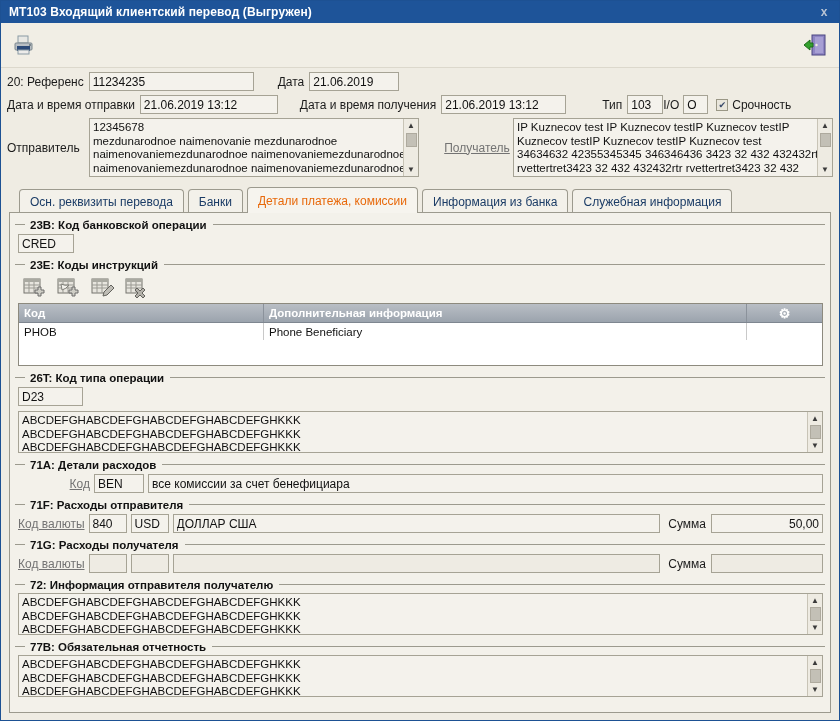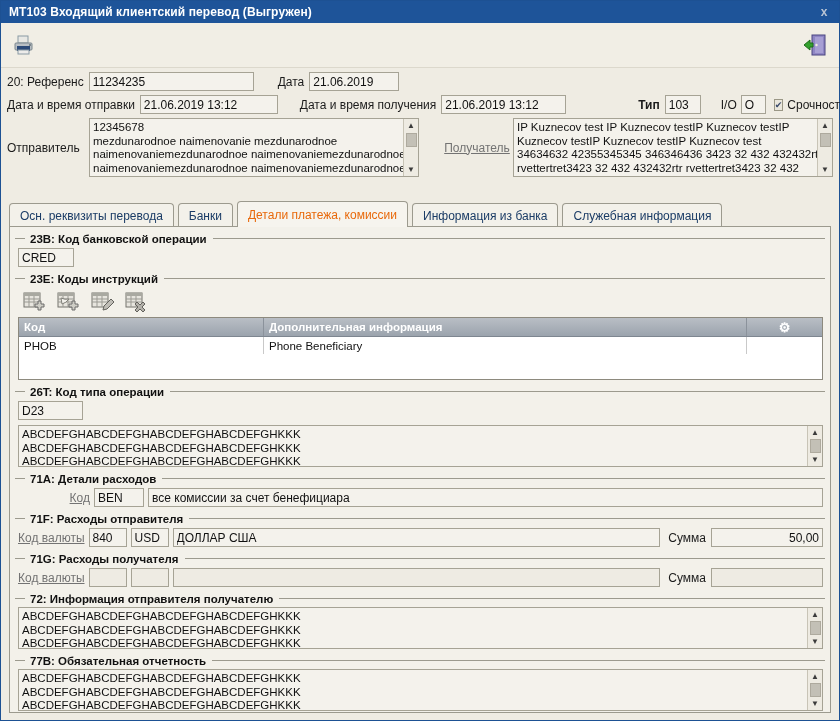--- a/index.html
+++ b/index.html
@@ -94,23 +94,23 @@
     font-size:8px; color:#3b3b3b;
   }
   .sbar .thumb {
     width:11px; height:14px; background:#c3c0b6; border:1px solid #aeaa9e;
     margin:1px 0;
   }
   .sbar .track { flex:1; }
   
   .tabs {
     display:flex; align-items:flex-end;
-    padding:0 8px;
+    padding:0 18px;
     height:26px; min-height:26px;
-    margin-top:20px;
+    margin-top:6px;
   }
   .tab {
     height:24px;
     padding:0 10px;
     display:flex; align-items:center;
     font-size:12px;
     border:1px solid #9c9a8e;
     border-bottom:none;
     border-radius:4px 4px 0 0;
     background:#f3f1ea;
@@ -224,23 +224,23 @@
       <input class="f" style="width: 165px; margin-left: 5px;" value="11234235">
       <span class="lbl" style="margin-left:24px;">Дата</span>
       <input class="f" style="width: 90px; margin-left: 5px;" value="21.06.2019">
     </div>
 
     <div class="row">
       <span class="lbl">Дата и время отправки</span>
       <input class="f" style="width: 138px; margin-left: 5px;" value="21.06.2019 13:12">
       <span class="lbl" style="margin-left:22px;">Дата и время получения</span>
       <input class="f" style="width: 125px; margin-left: 5px;" value="21.06.2019 13:12">
-      <span class="lbl" style="margin-left:72px;font-weight:bold;">Тип</span>
+      <span class="lbl" style="margin-left:36px;">Тип</span>
       <input class="f" style="width: 36px; margin-left: 5px;" value="103">
-      <span class="lbl" style="margin-left:20px;text-align:center;">I/O</span>
+      <span class="lbl" style="margin-left:0;text-align:center;">I/O</span>
       <input class="f" style="width: 25px; margin-left: 4px;" value="O">
       <span class="chk" style="margin-left:8px;">✔</span>
       <span class="lbl">Срочность</span>
     </div>
 
     <div class="row" style="align-items:stretch;">
       <span class="lbl" style="width:82px;display:flex;align-items:center;">Отправитель</span>
       <div class="ta-wrap" style="width:330px;height:59px;">
         <div class="ta-text" style="padding-right:16px;">12345678
 mezdunarodnoe naimenovanie mezdunarodnoe

